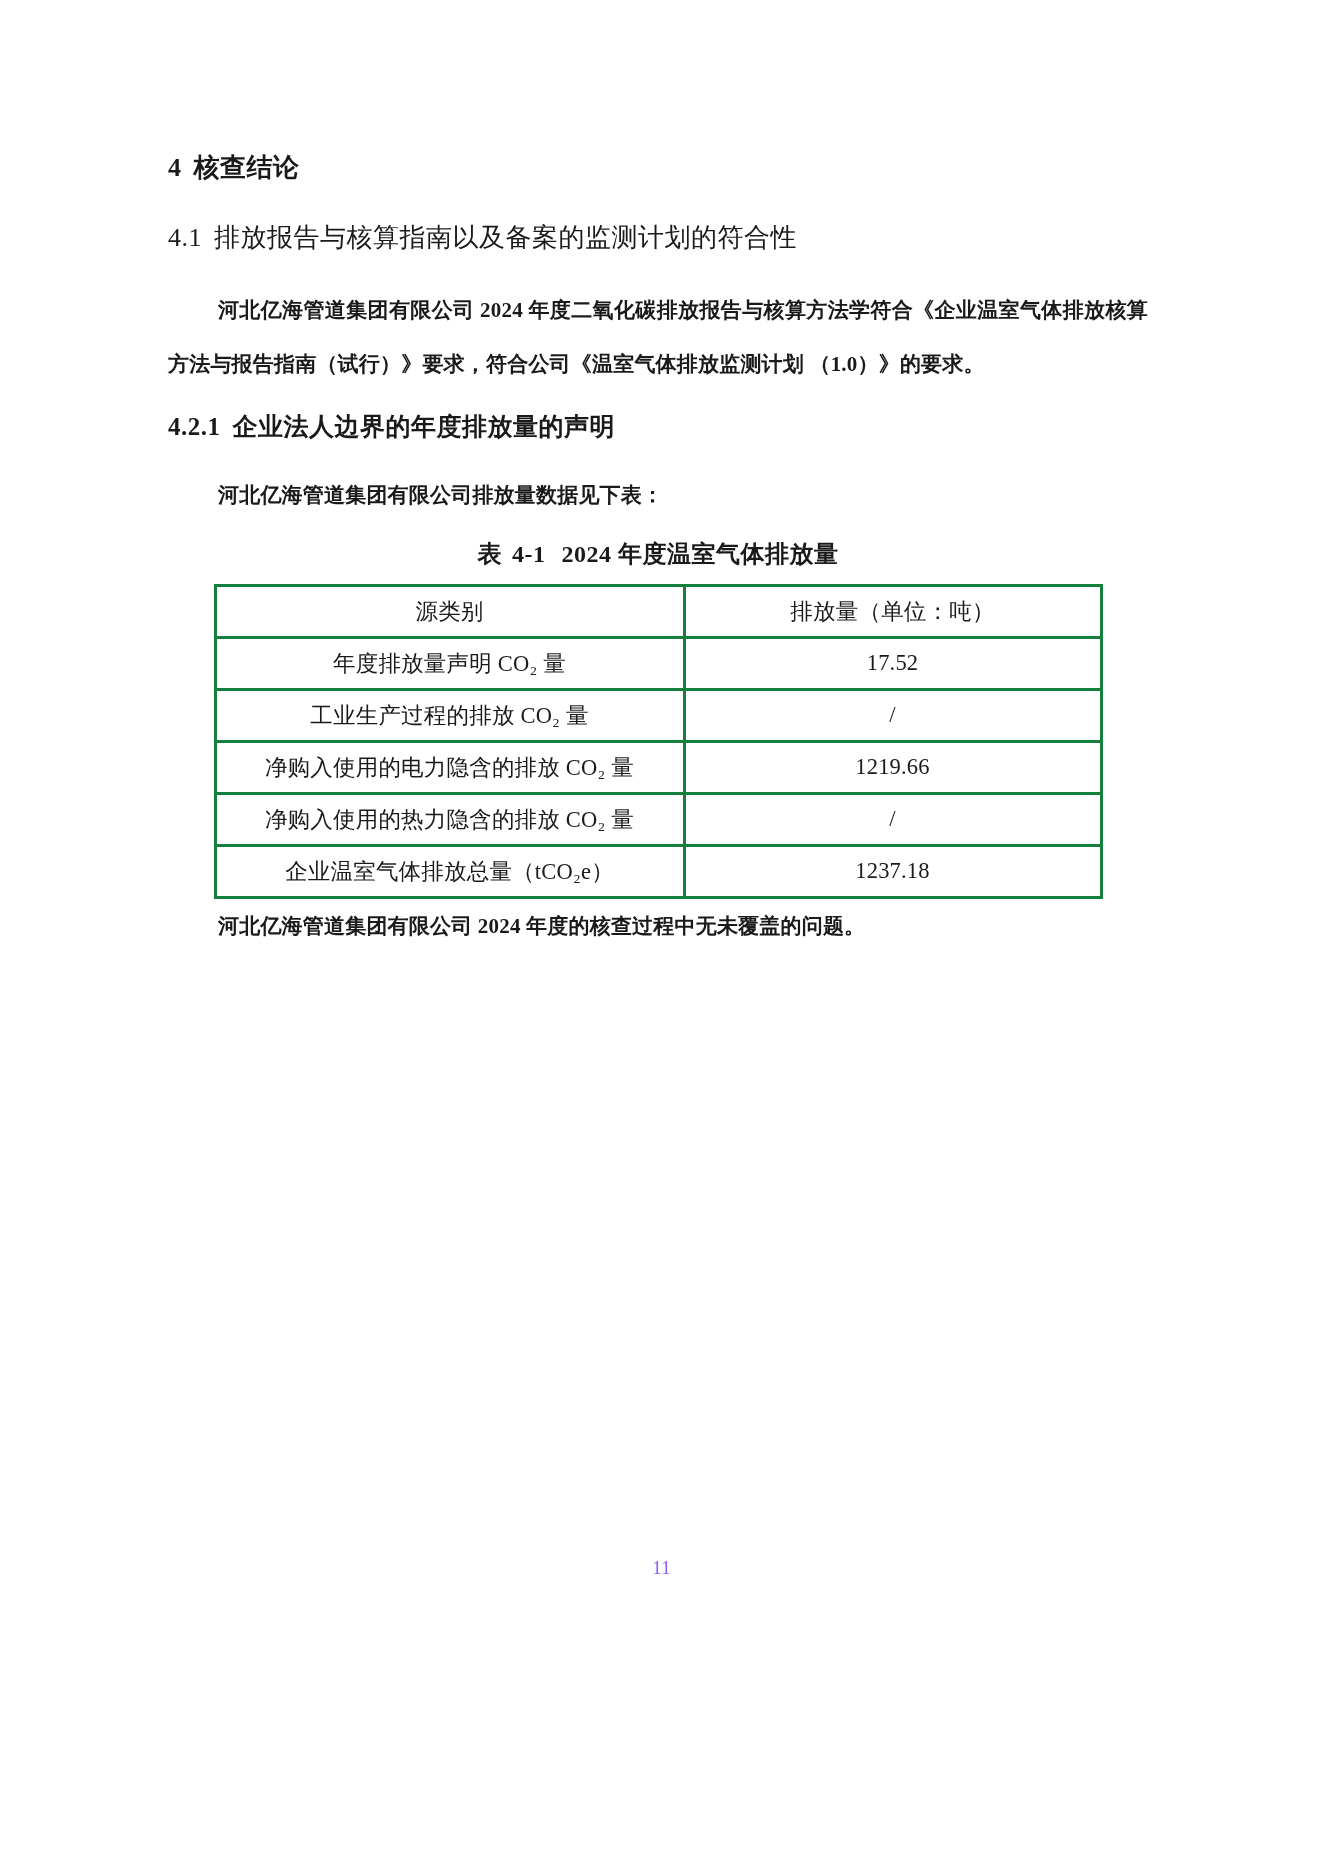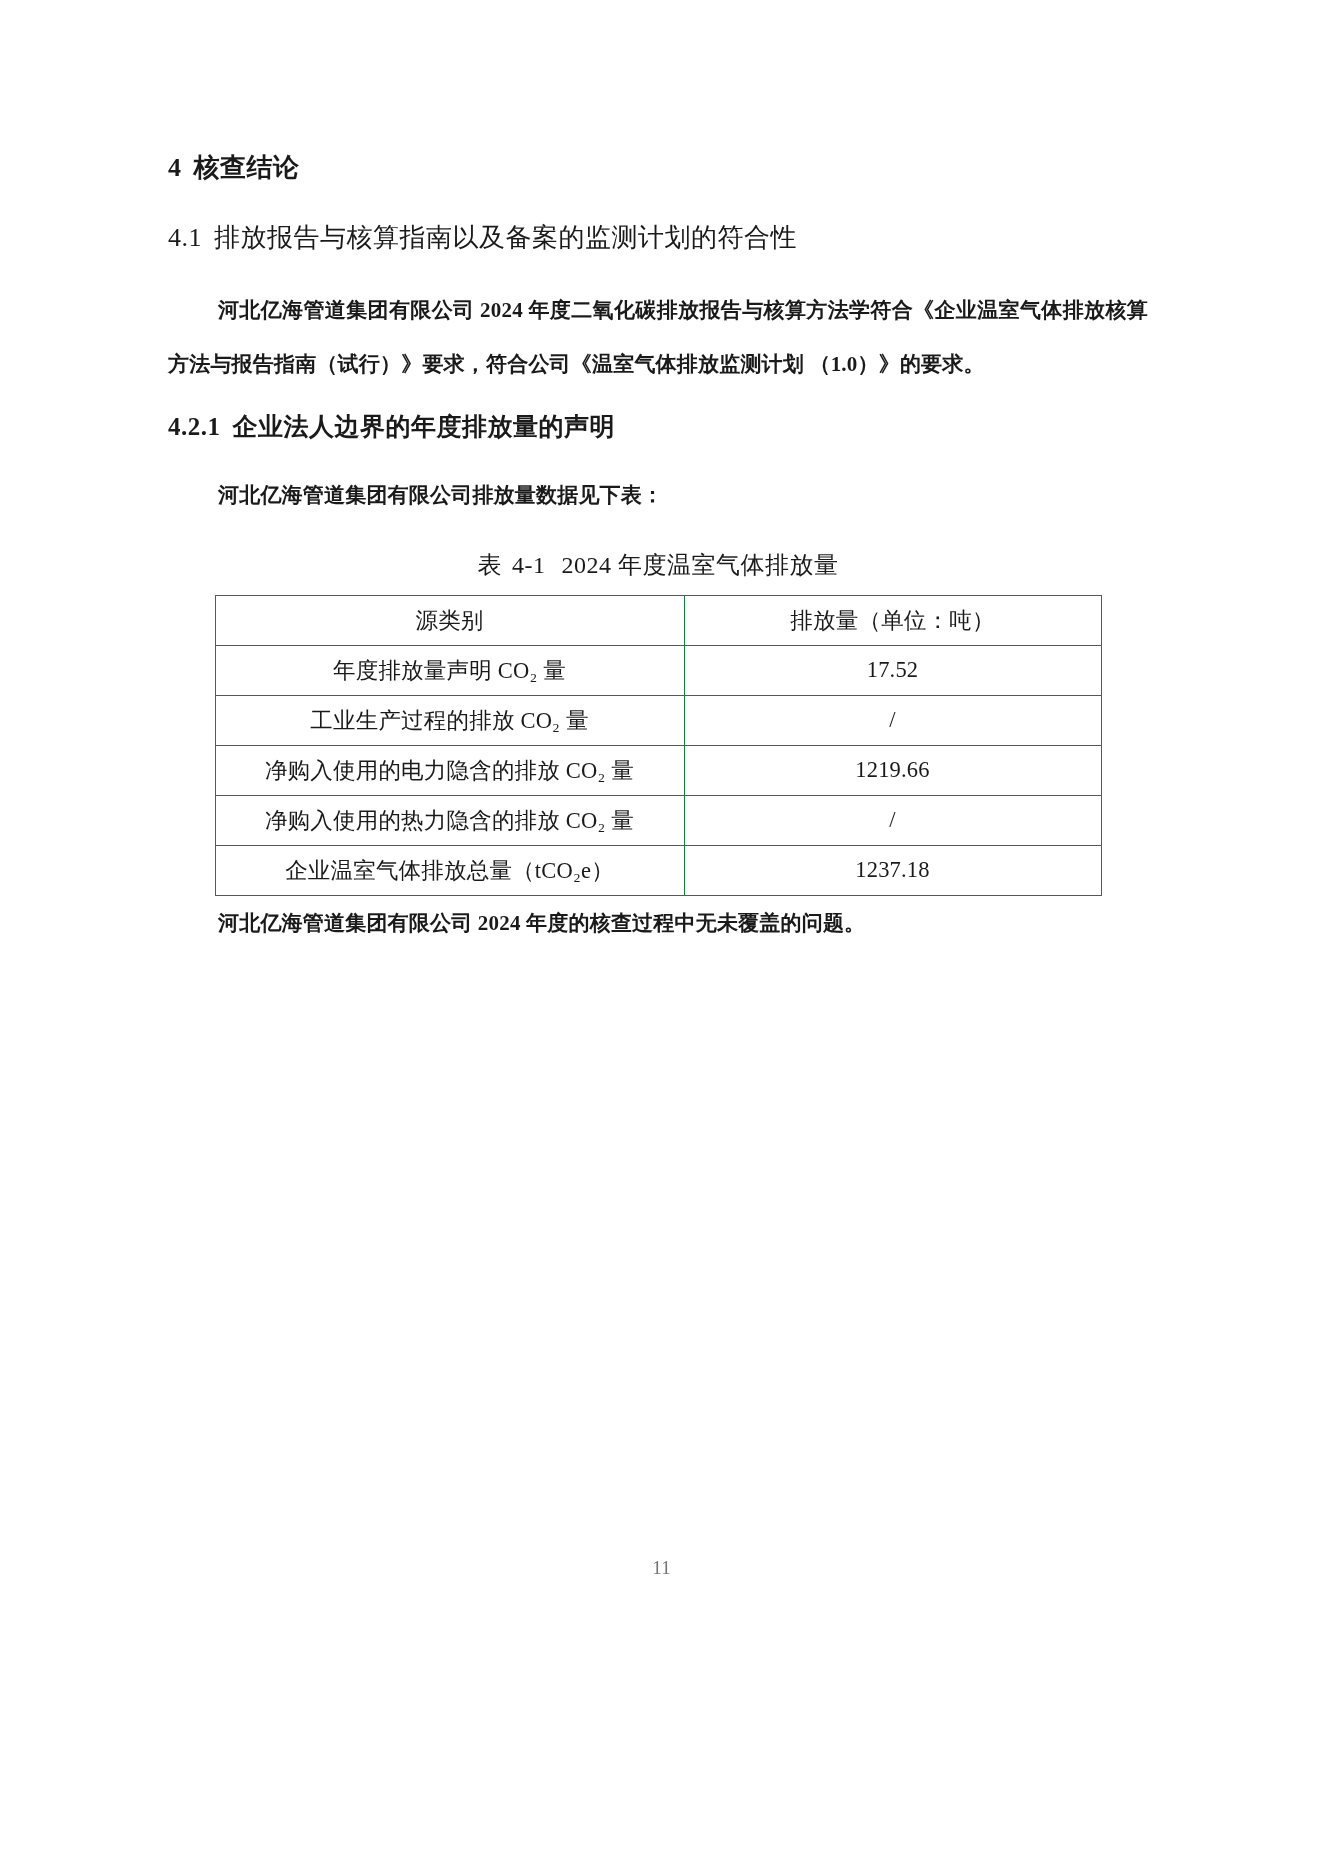--- a/index.html
+++ b/index.html
@@ -61,55 +61,55 @@
     text-align: justify;
     letter-spacing: 0.2px;
     font-weight: bold;
   }
   p.body.tight {
     margin-bottom: 10px;
   }
   .table-caption {
     text-align: center;
     font-size: 24px;
-    font-weight: normal;
-    margin: 27px 0 14px 0;
+    font-weight: bold;
+    margin: 16px 0 14px 0;
     letter-spacing: 0.5px;
   }
   .table-caption .cap-num {
     margin: 0 16px 0 10px;
   }
   table.emissions {
     width: 886px;
     margin: 0 auto;
     border-collapse: collapse;
     table-layout: fixed;
   }
   table.emissions td {
-    border: 1px solid #15803d;
+    border: 3px solid #15803d;
     height: 45px;
     text-align: center;
     vertical-align: middle;
     font-size: 22.5px;
     padding: 2px 16px;
     letter-spacing: 0.2px;
   }
   table.emissions col.c1 { width: 469px; }
   table.emissions col.c2 { width: 417px; }
   .after-table {
     margin-top: 22px;
   }
   .page-number {
     position: absolute;
     bottom: 58px;
     left: 0;
     width: 100%;
     text-align: center;
     font-size: 19px;
-    color: #737373;
+    color: #8b5cf6;
     font-family: "Liberation Serif", serif;
   }
 </style>
 </head>
 <body>
 
 <div class="page">
 
   <h1 class="h1">
     <span class="num">4</span><span>核查结论</span>

